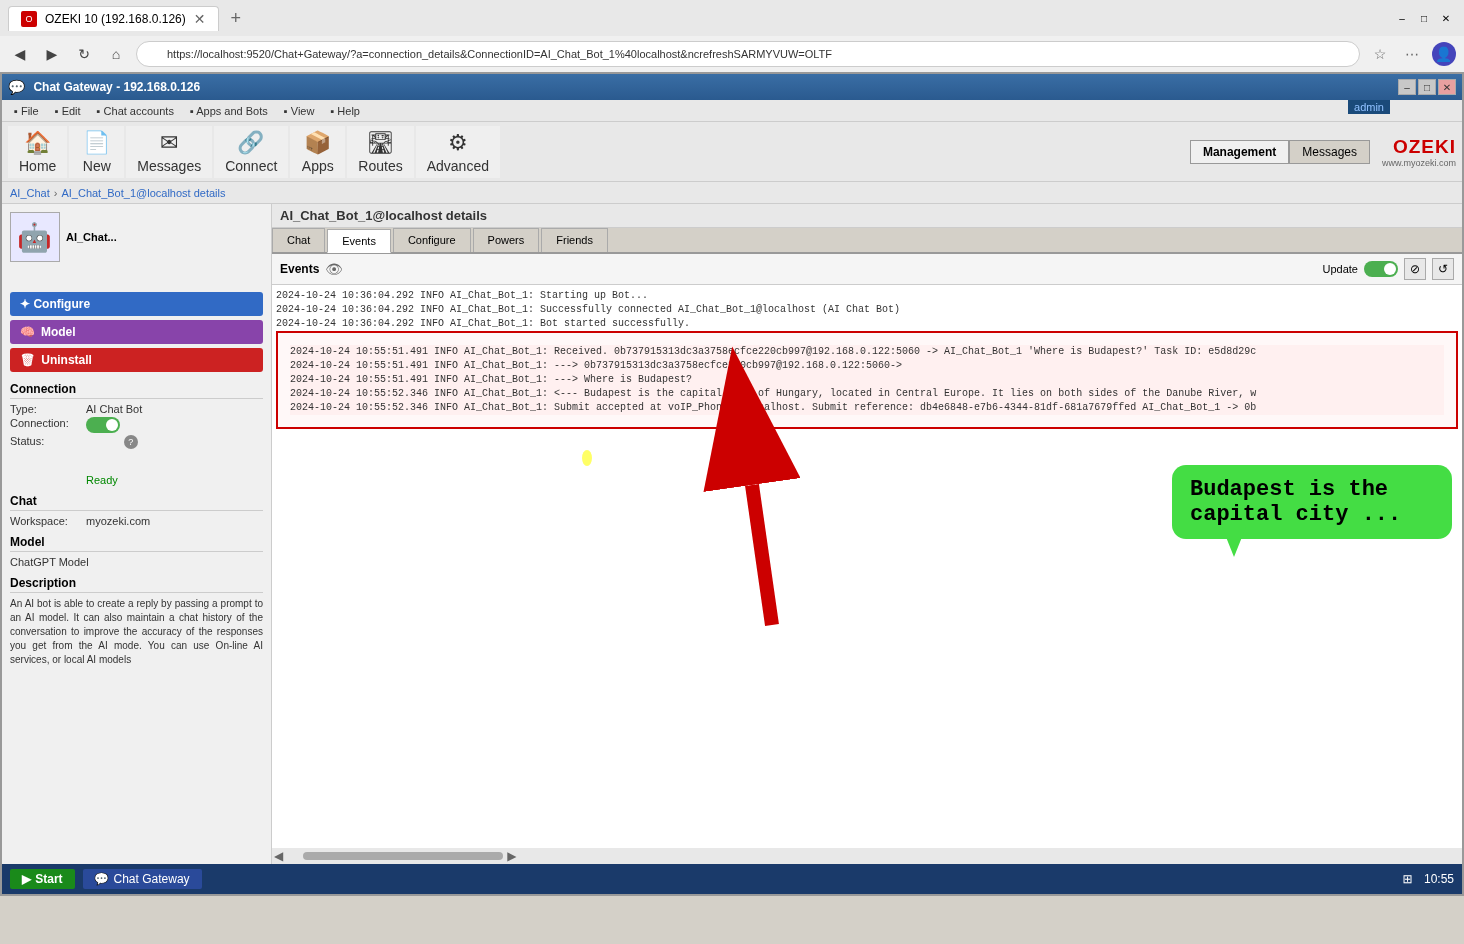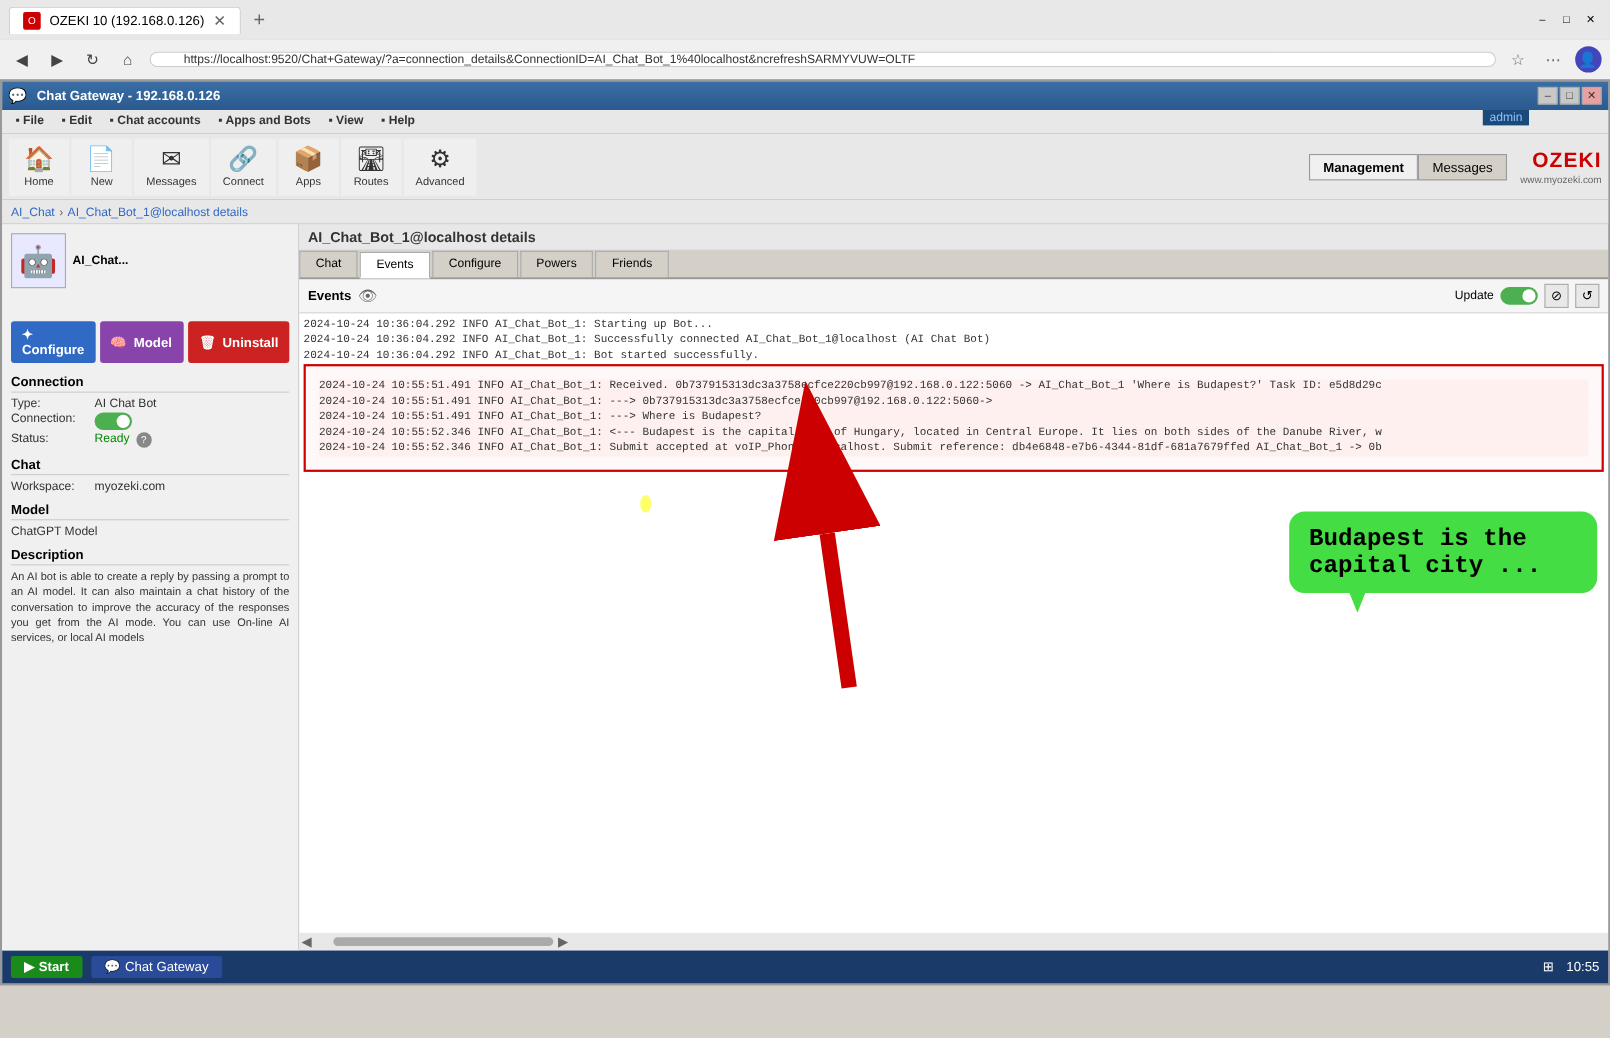--- a/index.html
+++ b/index.html
@@ -5,46 +5,46 @@
     * { box-sizing: border-box; margin: 0; padding: 0; }
     body { font-family: Arial, sans-serif; font-size: 12px; background: #d4d0c8; width: 1464px; height: 944px; overflow: hidden; }
     .browser-title-bar { background: #e8e8e8; display: flex; align-items: center; padding: 4px 8px; gap: 8px; height: 36px; }
     .browser-tab { background: white; border: 1px solid #ccc; border-bottom: none; padding: 4px 12px; border-radius: 4px 4px 0 0; display: flex; align-items: center; gap: 8px; font-size: 12px; }
     .browser-favicon { width: 16px; height: 16px; background: #c00; border-radius: 2px; display: inline-block; font-size: 9px; color: white; text-align: center; line-height: 16px; }
     .browser-close-tab { color: #666; cursor: pointer; font-size: 14px; }
     .browser-new-tab { font-size: 18px; color: #666; cursor: pointer; padding: 0 4px; }
     .browser-controls { display: flex; align-items: center; padding: 6px 8px; gap: 8px; background: #f0f0f0; height: 36px; }
     .nav-btn { width: 24px; height: 24px; border: none; background: transparent; cursor: pointer; font-size: 14px; color: #444; display: flex; align-items: center; justify-content: center; }
     .nav-btn:disabled { color: #bbb; cursor: default; }
-    .address-bar { flex: 1; height: 14px; border: 1px solid #ccc; border-radius: 13px; padding: 0 30px; font-size: 11px; background: white; color: #333; }
+    .address-bar { flex: 1; height: 26px; border: 1px solid #ccc; border-radius: 13px; padding: 0 30px; font-size: 11px; background: white; color: #333; }
     .browser-action-btn { width: 24px; height: 24px; border: none; background: transparent; cursor: pointer; color: #666; font-size: 14px; }
     .win-controls { display: flex; gap: 2px; margin-left: 8px; }
     .win-btn { width: 20px; height: 20px; border: none; cursor: pointer; font-size: 10px; display: flex; align-items: center; justify-content: center; }
     .win-btn.minimize { background: #e8e8e8; }
     .win-btn.maximize { background: #e8e8e8; }
     .win-btn.close-win { background: #e8e8e8; }
 
     
     .app-window { background: #f0f0f0; border: 2px solid #999; }
     .app-title-bar { background: linear-gradient(to bottom, #3a6ea5, #2a5a8f); color: white; display: flex; align-items: center; justify-content: space-between; padding: 3px 6px; height: 26px; }
     .app-title { font-size: 12px; font-weight: bold; display: flex; align-items: center; gap: 8px; }
     .app-win-controls { display: flex; gap: 2px; }
     .app-win-btn { width: 18px; height: 16px; border: 1px solid #aaa; background: #c8c8c8; cursor: pointer; font-size: 10px; display: flex; align-items: center; justify-content: center; color: #333; }
     .app-win-btn.close-app { background: #e8a0a0; }
     .admin-badge { background: #1a4a7a; color: #90c0ff; font-size: 11px; padding: 1px 6px; margin-top: 40px; }
 
     
-    .menu-bar { background: #e8e8e8; display: flex; align-items: flex-start; padding: 2px 4px; height: 22px; border-bottom: 1px solid #ccc; font-weight: bold; }
+    .menu-bar { background: #e8e8e8; display: flex; align-items: flex-end; padding: 2px 4px; height: 22px; border-bottom: 1px solid #ccc; }
     .menu-item { padding: 2px 8px; cursor: pointer; font-size: 11px; color: #333; }
 
     
     .toolbar { background: #e8e8e8; display: flex; align-items: center; padding: 4px 6px; gap: 2px; border-bottom: 1px solid #ccc; height: 60px; }
     .toolbar-btn { display: flex; flex-direction: column; align-items: center; justify-content: center; padding: 3px 10px; cursor: pointer; border: 1px solid transparent; min-width: 55px; height: 52px; font-size: 11px; gap: 2px; }
     .toolbar-icon { font-size: 22px; color: #333; }
-    .toolbar-label { font-size: 10px; color: #333; }
+    .toolbar-label { font-size: 14px; color: #333; }
     .toolbar-spacer { flex: 1; }
     .ozeki-logo { display: flex; flex-direction: column; align-items: flex-end; }
     .ozeki-text { font-size: 24px; font-weight: bold; color: #c00; letter-spacing: 2px; }
     .ozeki-sub { font-size: 9px; color: #666; }
     .mgmt-msgs { display: flex; }
     .mgmt-btn { padding: 4px 12px; font-size: 12px; border: 1px solid #999; cursor: pointer; background: #d4d0c8; }
     .mgmt-btn.active { background: #f0f0f0; font-weight: bold; }
 
     
     .main-layout { display: flex; height: calc(944px - 36px - 36px - 26px - 22px - 60px - 30px); }
@@ -54,34 +54,34 @@
     .breadcrumb-item { color: #316ac5; cursor: pointer; }
     .breadcrumb-sep { color: #666; }
 
     
     .sidebar { width: 270px; background: #f0f0f0; border-right: 1px solid #ccc; padding: 8px; overflow-y: auto; flex-shrink: 0; }
     .sidebar-bot-header { display: flex; align-items: center; gap: 6px; margin-bottom: 8px; }
     .bot-icon { width: 50px; height: 50px; background: #e8e8ff; border: 1px solid #aaa; display: flex; align-items: center; justify-content: center; font-size: 28px; }
     .callout-yellow { background: #ffff00; border-radius: 12px; padding: 10px 14px; font-size: 22px; font-weight: bold; color: #000; position: relative; margin-bottom: 0; max-width: 200px; }
     .callout-yellow::after { content: ''; position: absolute; bottom: -20px; left: 40px; border: 10px solid transparent; border-top: 20px solid #ffff00; }
 
-    .sidebar-buttons { display: flex; flex-direction: row; gap: 4px; margin-top: 30px; margin-bottom: 10px; }
+    .sidebar-buttons { display: flex; flex-direction: column; gap: 4px; margin-top: 30px; margin-bottom: 10px; }
     .sidebar-btn { padding: 5px 10px; border: none; border-radius: 3px; cursor: pointer; font-size: 12px; font-weight: bold; text-align: left; width: 100%; }
     .btn-configure { background: #316ac5; color: white; }
     .btn-model { background: #8844aa; color: white; display: flex; align-items: center; gap: 6px; }
     .btn-uninstall { background: #cc2222; color: white; display: flex; align-items: center; gap: 6px; }
 
     .info-section { margin-top: 8px; }
     .info-section h3 { font-size: 12px; font-weight: bold; margin-bottom: 4px; border-bottom: 1px solid #ccc; padding-bottom: 2px; }
     .info-row { display: flex; gap: 6px; margin: 2px 0; font-size: 11px; }
     .info-label { color: #333; min-width: 70px; }
     .info-value { color: #333; }
     .toggle-on { display: inline-block; width: 34px; height: 16px; background: #4caf50; border-radius: 8px; position: relative; cursor: pointer; }
     .toggle-on::after { content: ''; position: absolute; right: 2px; top: 2px; width: 12px; height: 12px; background: white; border-radius: 50%; }
-    .status-ready { color: #008800; }
+    .status-ready { color: #008800; margin-top: 39px; }
     .help-icon { display: inline-block; width: 14px; height: 14px; border-radius: 50%; background: #888; color: white; font-size: 9px; text-align: center; line-height: 14px; cursor: pointer; }
 
     .description-text { font-size: 10px; color: #333; line-height: 1.4; text-align: justify; margin-top: 4px; }
 
     
     .content-area { flex: 1; display: flex; flex-direction: column; overflow: hidden; }
     .content-header { background: #e8e8e8; padding: 4px 8px; border-bottom: 1px solid #ccc; }
     .content-title { font-size: 13px; font-weight: bold; color: #333; }
     .content-tabs { display: flex; border-bottom: 2px solid #999; background: #d4d0c8; }
     .tab { padding: 5px 14px; border: 1px solid #aaa; border-bottom: none; cursor: pointer; font-size: 11px; background: #d4d0c8; margin-right: 2px; }

